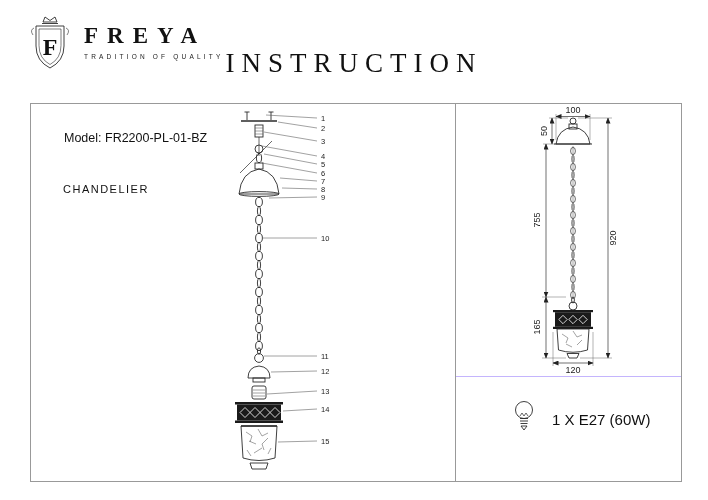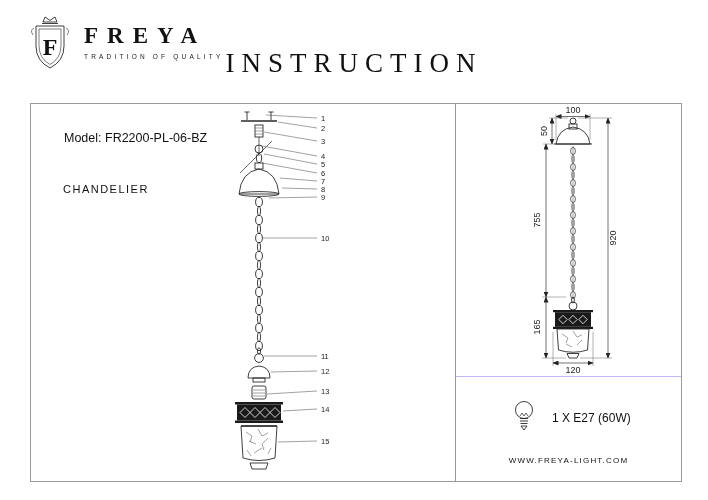--- a/index.html
+++ b/index.html
@@ -16,21 +16,21 @@
   
   .frame{position:absolute;left:30px;top:103px;width:650px;height:377px;border:1px solid #999;}
   .left-panel{position:absolute;left:0;top:0;width:424px;height:100%;border-right:1px solid #999;}
   .right-top{position:absolute;left:425px;top:0;right:0;height:272px;border-bottom:1px solid #c4b5fd;}
   .right-bottom{position:absolute;left:425px;top:273px;right:0;bottom:0;}
   .model{position:absolute;left:33px;top:27px;font-size:12.5px;color:#111;}
   .product{position:absolute;left:32px;top:56px;font-size:11px;letter-spacing:1.5px;color:#111;margin-top:23px;}
   .exploded{position:absolute;left:110px;top:2px;}
   .dimsvg{position:absolute;left:0;top:0;}
   .bulb{position:absolute;left:55px;top:22px;}
-  .lamp-spec{position:absolute;left:96px;top:34px;font-size:12px;color:#111;}
+  .lamp-spec{position:absolute;left:96px;top:34px;font-size:15px;color:#111;}
   .website{position:absolute;left:0;top:79px;width:100%;text-align:center;
            font-size:8px;letter-spacing:1.2px;color:#111;}
   svg text{font-family:"Liberation Sans",sans-serif;fill:#222;}
   svg .num{font-size:7.5px;}
   svg .dim{font-size:9px;text-anchor:middle;}
   svg .ln{stroke:#2a2a2a;fill:none;stroke-width:.9;}
   svg .thin{stroke:#555;fill:none;stroke-width:.55;}
   svg .dimln{stroke:#333;fill:none;stroke-width:.7;}
   svg .ext{stroke:#666;fill:none;stroke-width:.5;}
   svg .dark{fill:#1a1a1a;stroke:none;}
@@ -56,21 +56,21 @@
       <div class="brand">FREYA</div>
       <div class="tagline">TRADITION OF QUALITY</div>
     </div>
   </div>
 
   <div class="title">INSTRUCTION</div>
 
   <div class="frame">
 
     <div class="left-panel">
-      <div class="model">Model: FR2200-PL-06-BZ</div>
+      <div class="model">Model: FR2200-PL-01-BZ</div>
       <div class="product">CHANDELIER</div>
 
       <svg class="exploded" width="220" height="370" viewBox="0 0 220 370">
 
         <g>
           <line class="ln" style="stroke-width:1.6" x1="100" y1="15" x2="136" y2="15"></line>
           <line class="ln" x1="106" y1="6" x2="106" y2="14"></line>
           <line class="ln" x1="103.5" y1="6" x2="108.5" y2="6"></line>
           <line class="ln" x1="130" y1="6" x2="130" y2="14"></line>
           <line class="ln" x1="127.5" y1="6" x2="132.5" y2="6"></line>
@@ -288,17 +288,16 @@
     <div class="right-bottom">
       <svg class="bulb" width="26" height="40" viewBox="0 0 26 40">
         <circle class="ln" cx="13" cy="11" r="8.5"></circle>
         <path class="ln" style="stroke-width:.7" d="M9 17 L11 14 L13 17 L15 14 L17 17"></path>
         <line class="ln" x1="9" y1="19.5" x2="17" y2="19.5"></line>
         <line class="ln" x1="9" y1="22" x2="17" y2="22"></line>
         <line class="ln" x1="9.5" y1="24.5" x2="16.5" y2="24.5"></line>
         <path class="ln" d="M10 27 L16 27 L13 31 Z"></path>
       </svg>
       <div class="lamp-spec">1 X E27 (60W)</div>
-      <div class="website">WWW.FREYA-LIGHT.COM</div>
     </div>
 
   </div>
 </div>
 
 </body></html>

